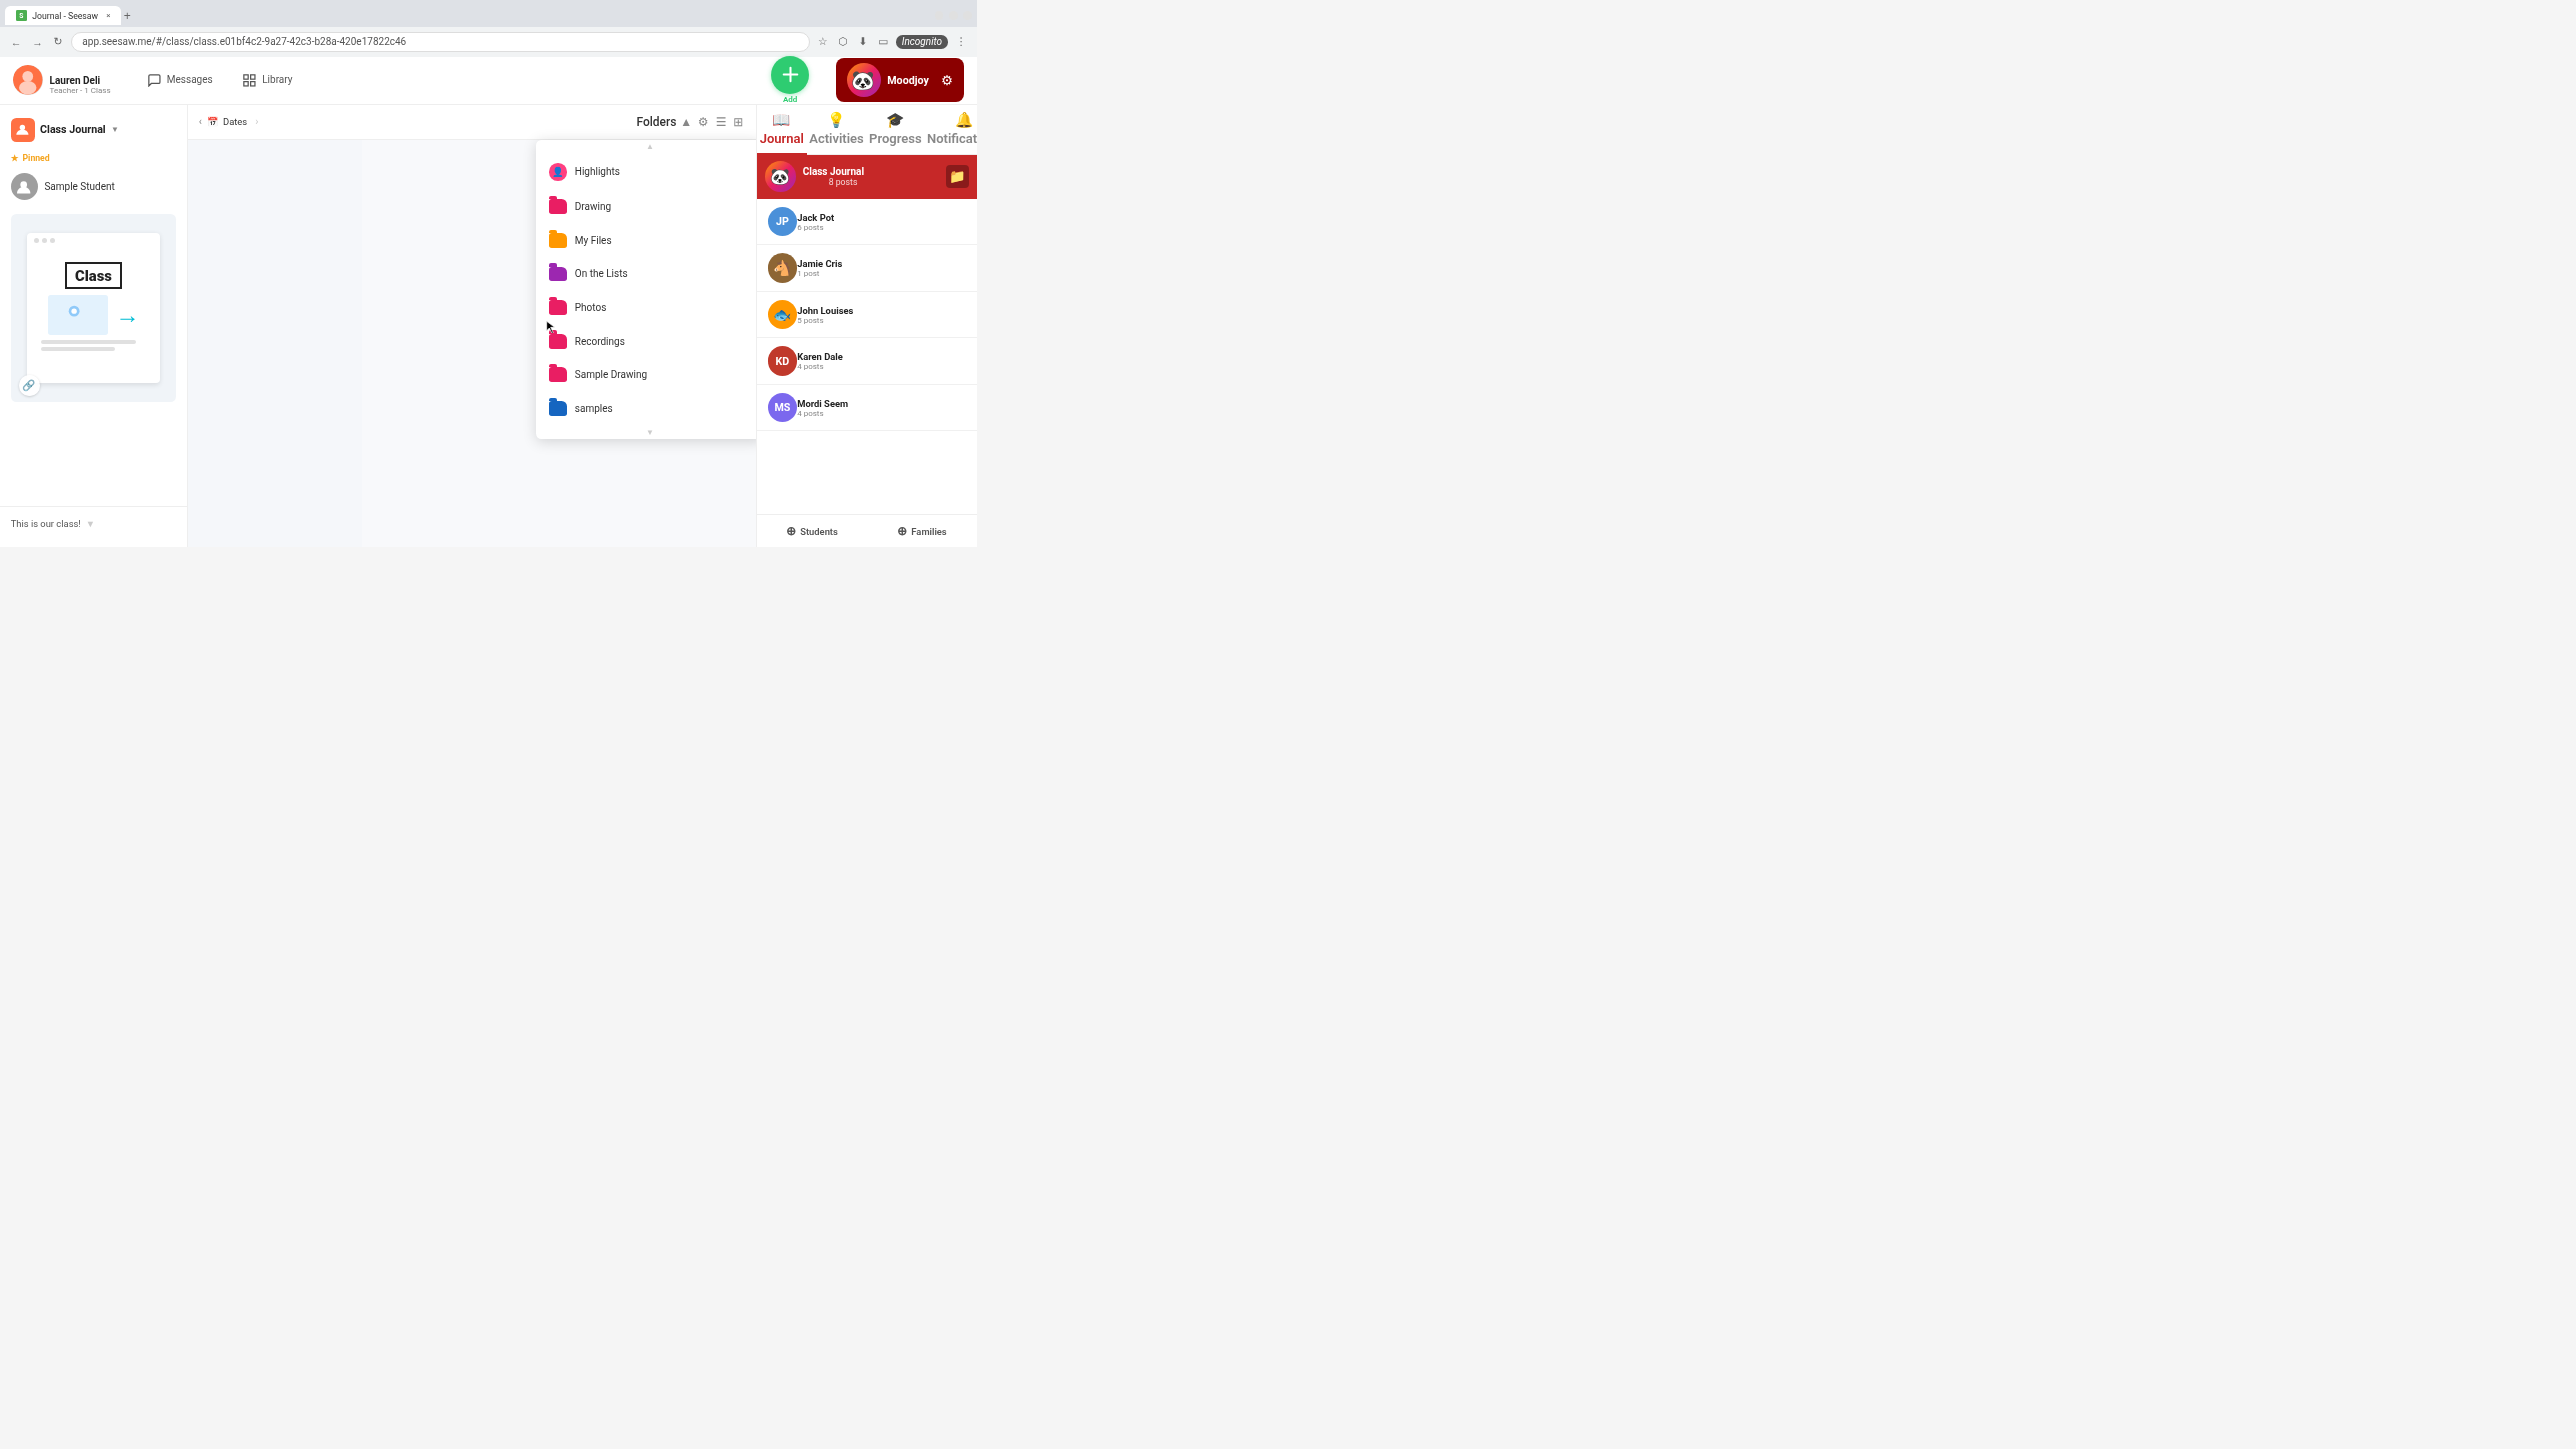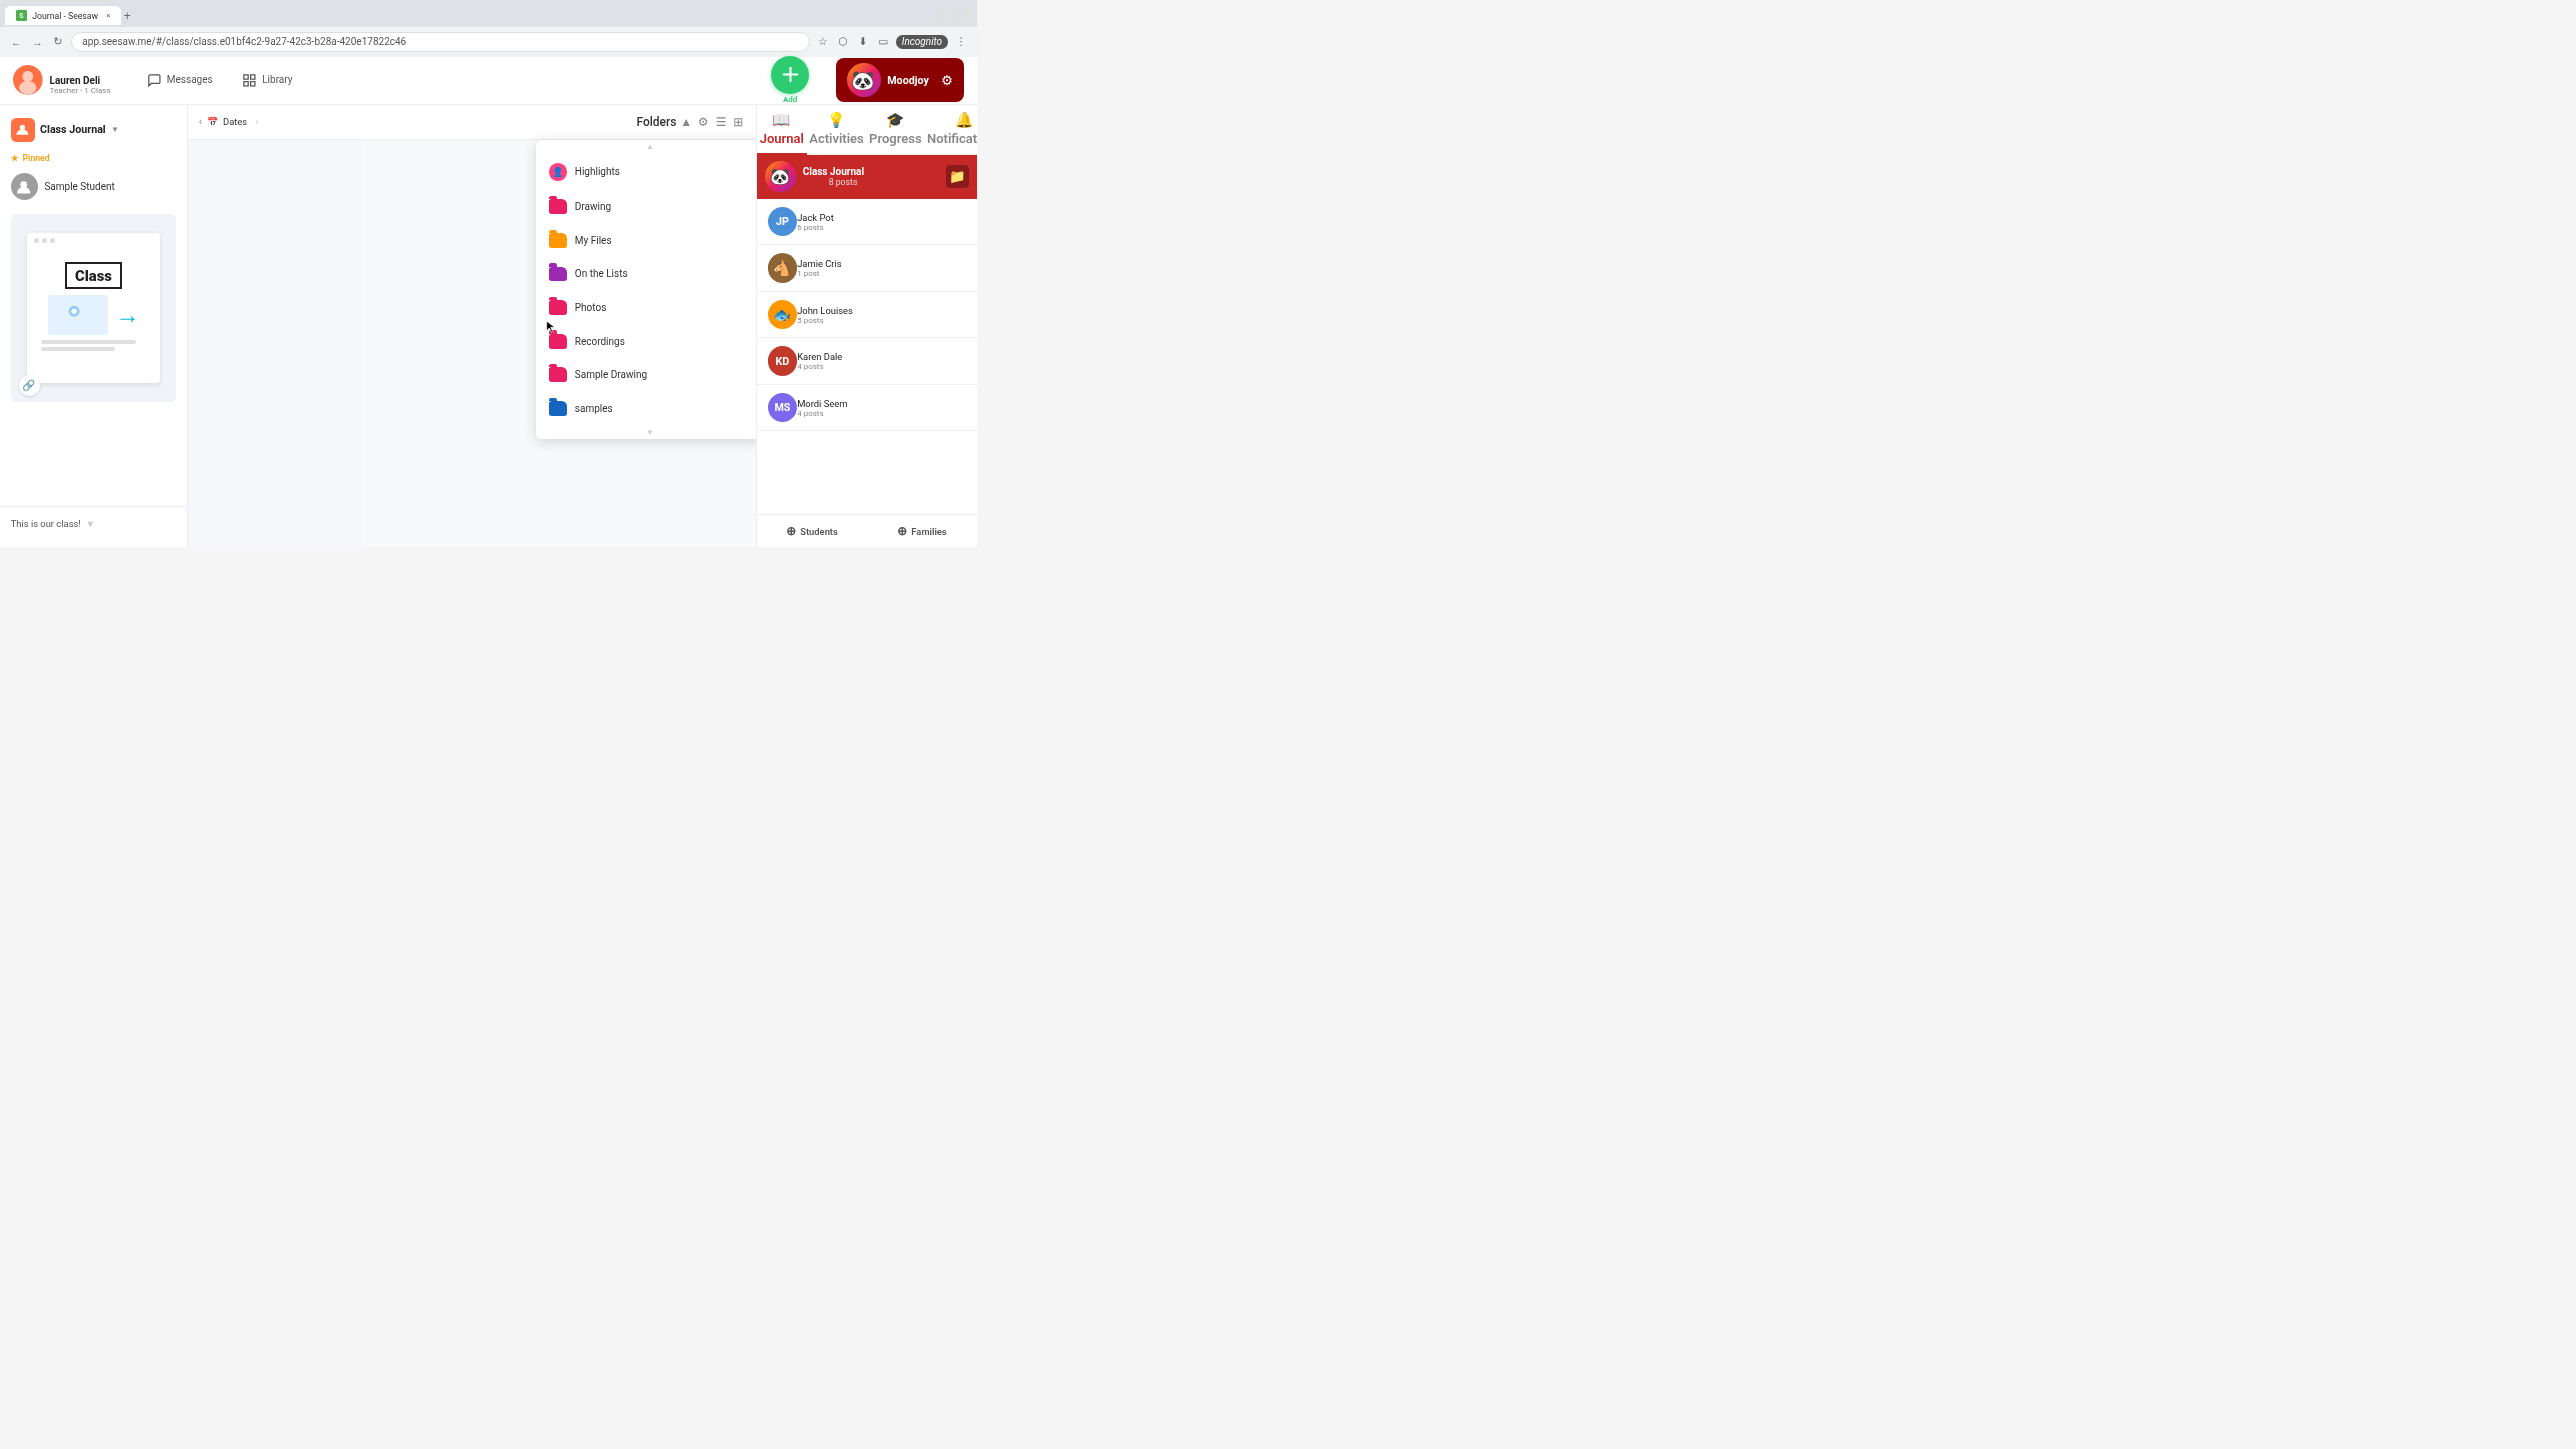--- a/index.html
+++ b/index.html
@@ -105,21 +105,21 @@
 
     .panel-content { flex: 1; overflow-y: auto; }
     .class-journal-header { background: #c62828; display: flex; align-items: center; padding: 6.7px 8px; gap: 6.7px; }
     .journal-avatar { width: 31px; height: 31px; border-radius: 50%; overflow: hidden; background: linear-gradient(135deg, #ff9800 0%, #e91e63 50%, #9c27b0 100%); display: flex; align-items: center; justify-content: center; font-size: 16px; }
     .journal-title { color: white; font-weight: 700; font-size: 10px; }
     .journal-posts { color: rgba(255,255,255,0.8); font-size: 8.7px; padding-left: 26px; }
     .journal-folder-btn { margin-left: auto; color: white; font-size: 13.4px; background: rgba(0,0,0,0.3); border-radius: 4px; width: 23px; height: 23px; display: flex; align-items: center; justify-content: center; cursor: pointer; }
 
     .student-entry { display: flex; align-items: center; gap: 0; padding: 8px 10.7px; border-bottom: 0.7px solid #f0f0f0; cursor: pointer; }
     .entry-avatar { width: 29.5px; height: 29.5px; border-radius: 50%; display: flex; align-items: center; justify-content: center; font-weight: 700; color: white; font-size: 10.7px; flex-shrink: 0; }
-    .entry-name { font-weight: 400; font-size: 9.4px; color: #222; }
+    .entry-name { font-weight: 700; font-size: 9.4px; color: #222; }
     .entry-posts { font-size: 8px; color: #888; }
 
     .panel-footer { display: flex; border-top: 0.7px solid #eee; }
     .panel-footer-btn { flex: 1; display: flex; align-items: center; justify-content: center; gap: 4px; padding: 9.4px; cursor: pointer; font-size: 9.4px; font-weight: 600; color: #555; }
     .plus-icon { color: #555; font-size: 12px; font-weight: 700; }
 
     
     .post-preview { background: #f0f4f8; border-radius: 5.4px; height: 188px; display: flex; align-items: center; justify-content: center; overflow: hidden; position: relative; }
     .post-preview-inner { background: white; border-radius: 4px; width: 80%; height: 80%; display: flex; flex-direction: column; align-items: center; justify-content: center; box-shadow: 0 1.3px 5.4px rgba(0,0,0,0.1); position: relative; }
     .post-preview-dots { position: absolute; top: 5.4px; left: 6.7px; display: flex; gap: 2.7px; }

